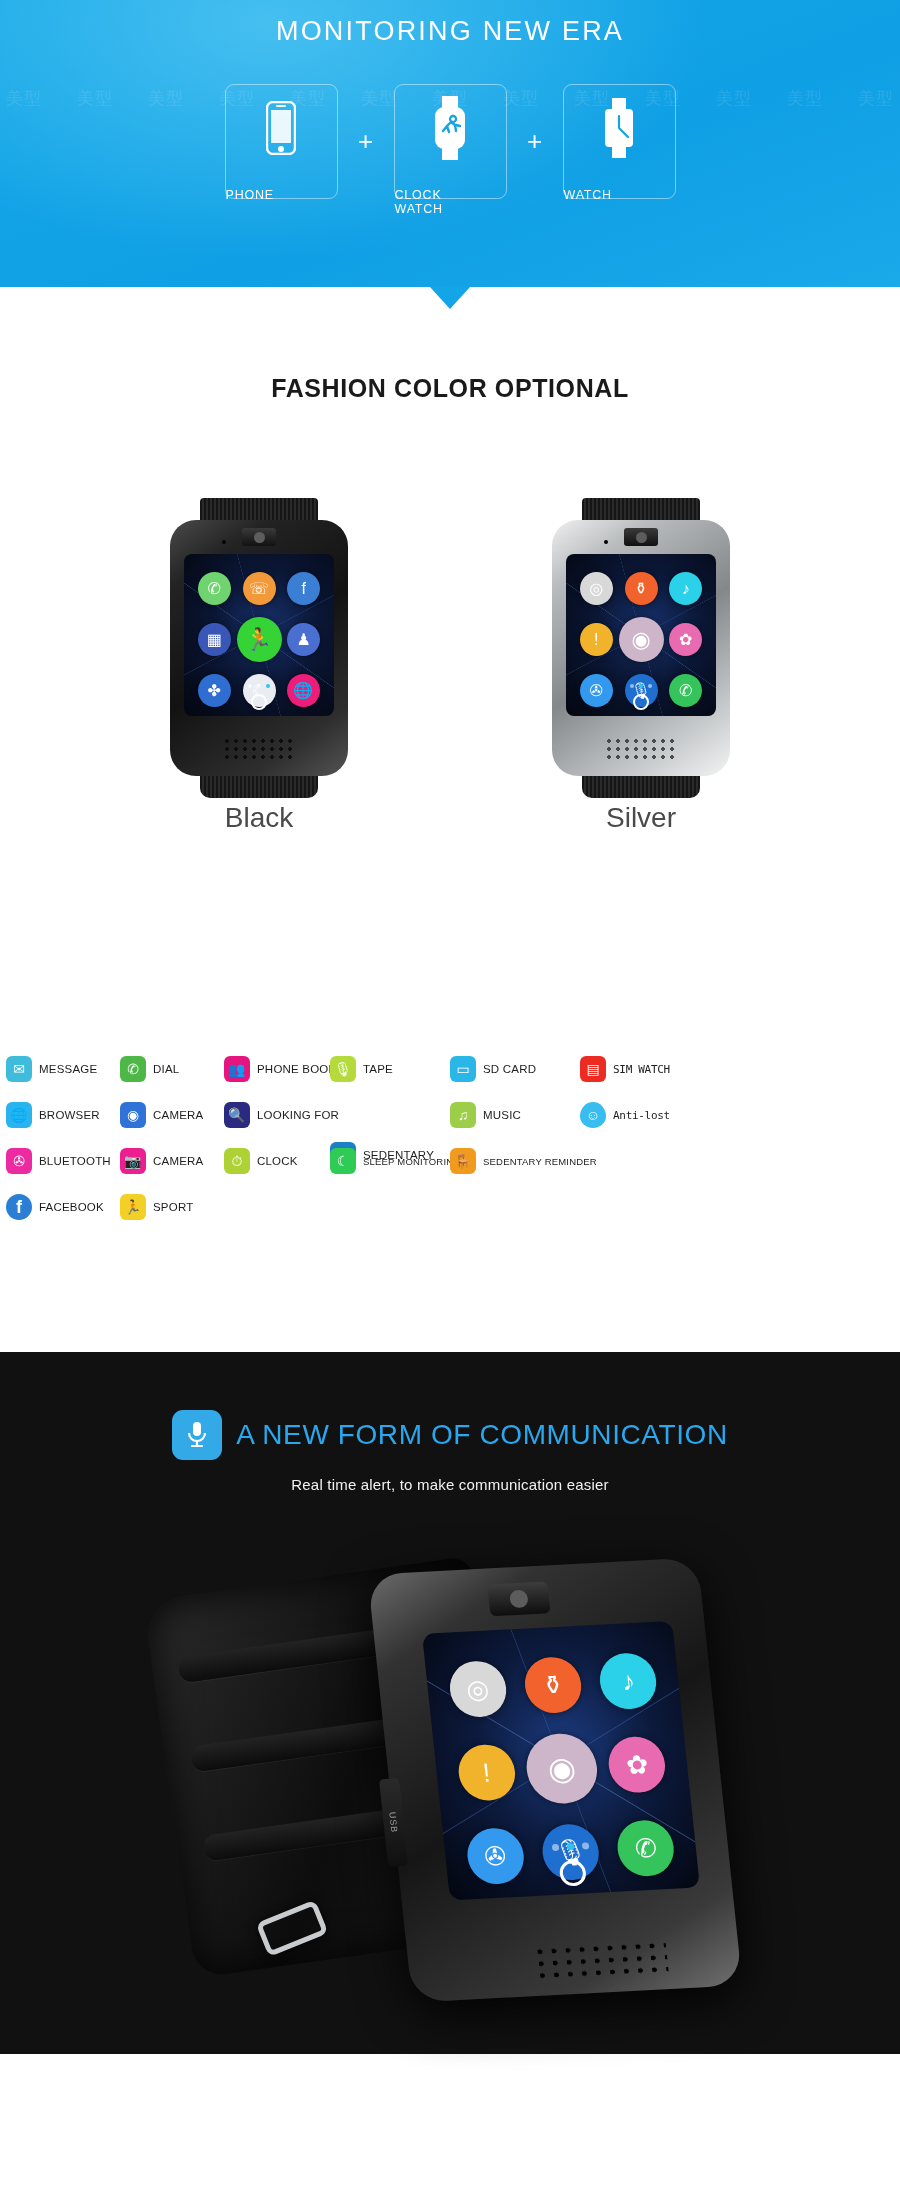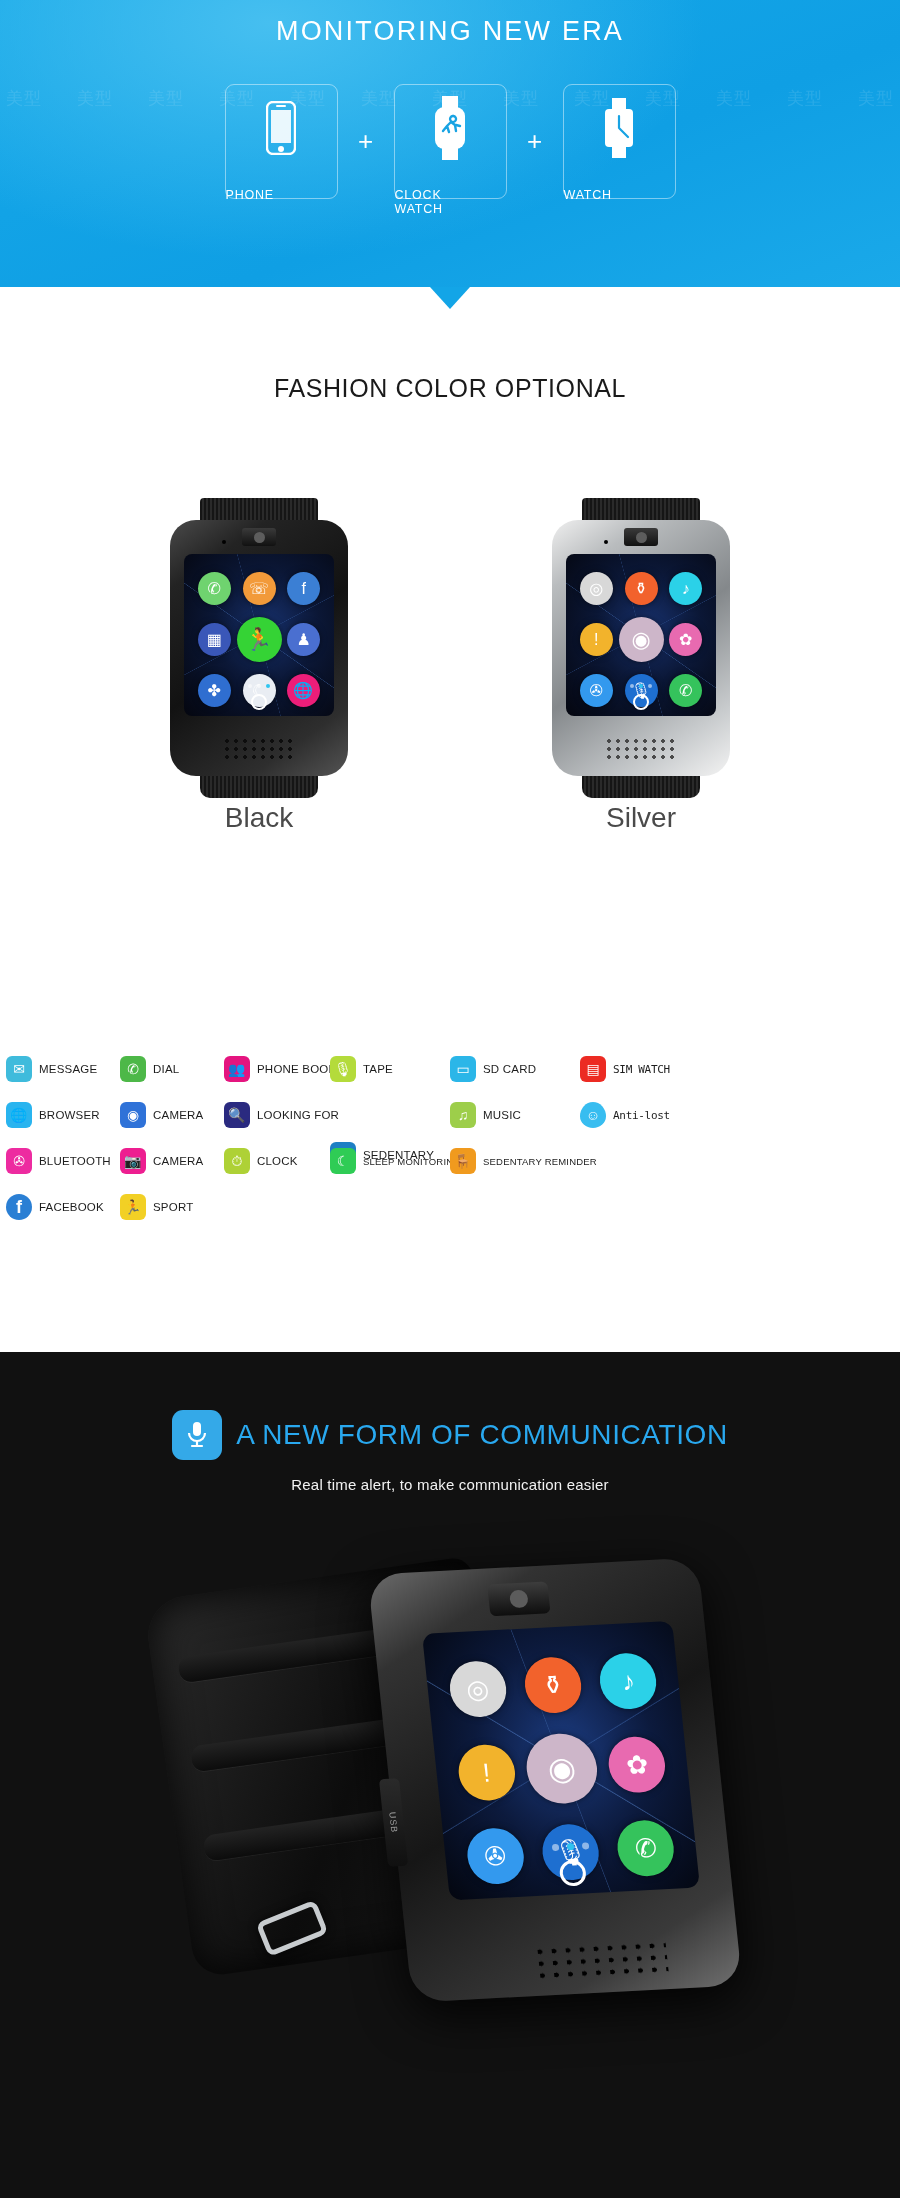--- a/index.html
+++ b/index.html
@@ -48,21 +48,21 @@
     width:56px; text-align:center; color:#fff; font-size:26px; font-weight:300;
   }
   .hero-arrow {
     position:absolute; left:50%; top:287px; margin-left:-20px;
     width:0; height:0; border-left:20px solid transparent;
     border-right:20px solid transparent; border-top:22px solid #13a5e7;
   }
 
   
   .sec-head { width:900px; text-align:center; }
-  .sec-head .h1 { font-size:25px; color:#1a1a1a; letter-spacing:.6px; font-weight:400; }
+  .sec-head .h1 { font-size:25px; color:#1a1a1a; letter-spacing:.6px; font-weight:700; }
   .sec-head .h2 { font-size:14px; color:#9a9a9a; margin-top:10px; letter-spacing:.3px; }
 
   .fashion-head { position:absolute; left:0; top:374px; }
   .func-head   { position:absolute; left:0; top:975px; }
 
   
   .watch-row { position:absolute; left:0; top:498px; width:900px; height:300px;
                display:flex; justify-content:center; gap:186px; }
   .watch { width:196px; height:300px; position:relative; }
 
@@ -131,21 +131,21 @@
   .fitem { display:flex; align-items:center; gap:7px; }
   .ficon { width:26px; height:26px; border-radius:6px; flex:0 0 26px;
            display:flex; align-items:center; justify-content:center;
            color:#fff; font-size:14px; line-height:1; }
   .ficon.pin { border-radius:50% 50% 50% 50%/55% 55% 45% 45%; }
   .flabel { font-size:11.5px; color:#1d1d1d; letter-spacing:.2px; white-space:nowrap; }
   .flabel.sm { font-size:9.5px; }
   .flabel.mono { font-family:"DejaVu Sans Mono", monospace; font-size:11px; letter-spacing:-.3px; }
 
   
-  .dark { position:absolute; left:0; top:1352px; width:900px; height:846px;
+  .dark { position:absolute; left:0; top:1352px; width:900px; height:702px;
           background:#111111; }
   .dark-head { position:absolute; left:0; top:58px; width:900px;
                display:flex; align-items:center; justify-content:center; gap:14px; }
   .mic-badge { width:50px;height:50px;border-radius:11px;background:#34a9e8;
                display:flex;align-items:center;justify-content:center; }
   .dark-title { font-size:28px; color:#29a8ef; letter-spacing:.6px; font-weight:400; }
   .dark-sub { position:absolute; left:0; top:124px; width:900px; text-align:center;
               color:#f2f2f2; font-size:15px; letter-spacing:.2px; }
 
   

